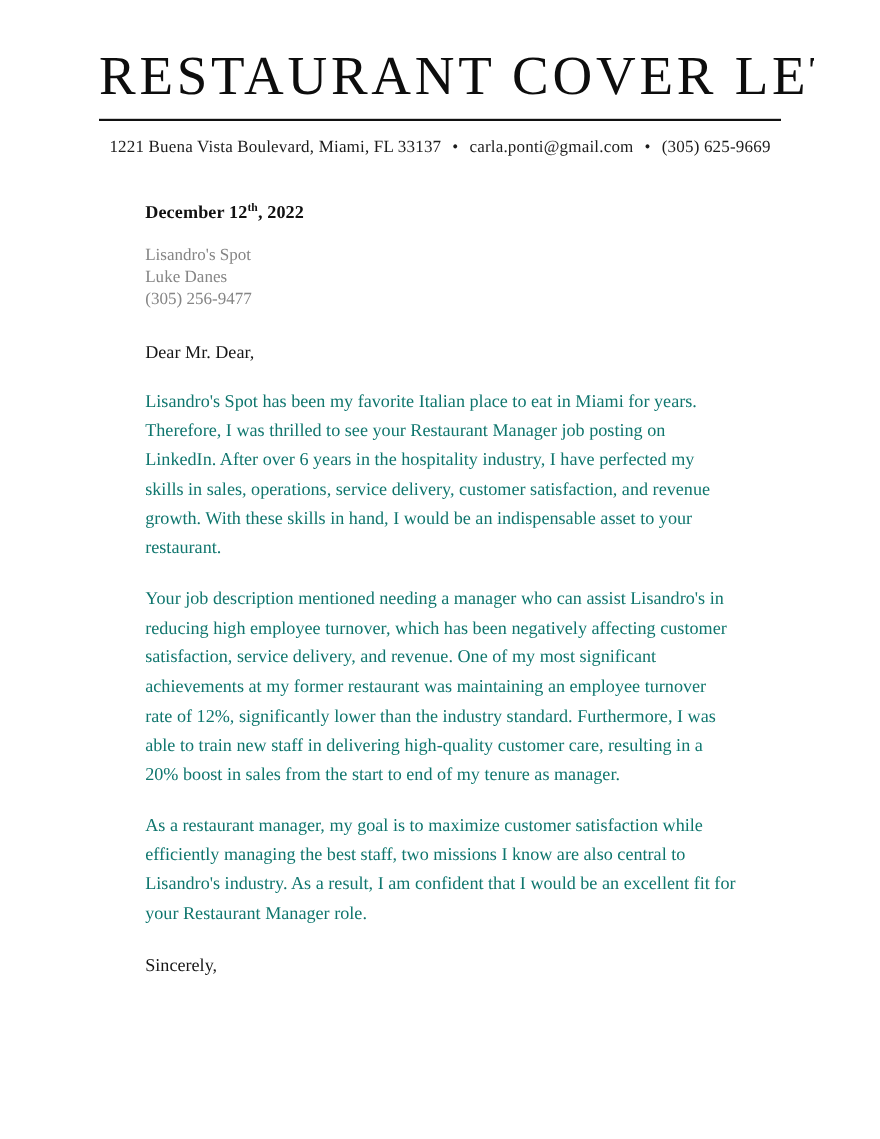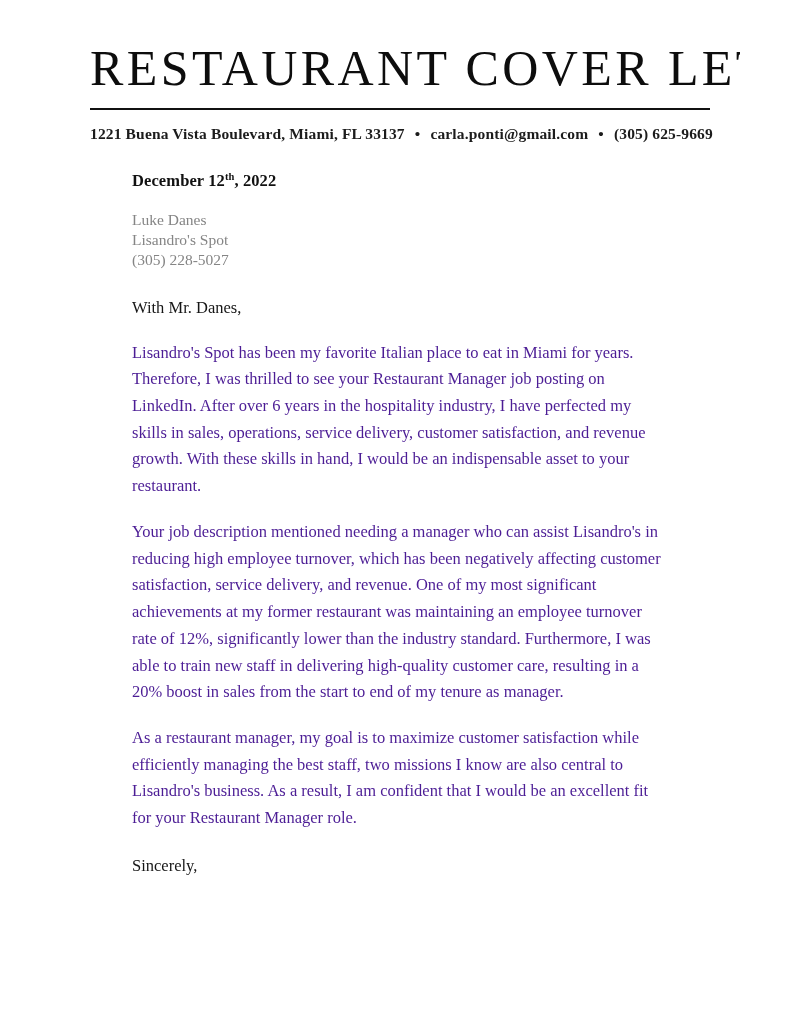--- a/index.html
+++ b/index.html
@@ -46,35 +46,34 @@
     background: #111111;
     width: 100%;
   }
   .contact-line {
     margin-top: 15px;
     text-align: center;
     font-size: 15.5px;
     letter-spacing: 0.15px;
     color: #1c1c1c;
     white-space: nowrap;
-    font-weight: bold;
   }
   .contact-line .sep {
     display: inline-block;
     padding: 0 6px;
     color: #1c1c1c;
   }
 
   
   .letter {
     padding: 0 70px 0 72px;
     box-sizing: border-box;
   }
   .date {
-    margin-top: 28px;
+    margin-top: 40px;
     font-size: 16.5px;
     font-weight: bold;
     color: #111111;
     letter-spacing: 0.1px;
   }
   .date sup, .recipient sup {
     font-size: 0.64em;
     vertical-align: super;
     line-height: 0;
   }
@@ -90,21 +89,21 @@
   .salutation {
     margin-top: 25px;
     font-size: 16.5px;
     color: #161616;
     line-height: 1.5;
   }
   .para {
     margin-top: 19px;
     font-size: 16.5px;
     line-height: 1.62;
-    color: #4c1d95;
+    color: #0f766e;
     text-align: left;
   }
   .closing {
     margin-top: 22px;
     font-size: 16.5px;
     line-height: 1.5;
     color: #161616;
   }
 </style>
 </head>
@@ -126,27 +125,27 @@
     </div>
   </div>
 
   <div class="letter">
 
     <div class="date">
       <span>December 12</span><sup>th</sup><span>, 2022</span>
     </div>
 
     <div class="recipient">
+      <div>Lisandro's Spot</div>
       <div>Luke Danes</div>
-      <div>Lisandro's Spot</div>
-      <div>(305) 228-5027</div>
+      <div>(305) 256-9477</div>
     </div>
 
-    <div class="salutation">With Mr. Danes,</div>
+    <div class="salutation">Dear Mr. Dear,</div>
 
     <p class="para">Lisandro's Spot has been my favorite Italian place to eat in Miami for years. Therefore, I was thrilled to see your Restaurant Manager job posting on LinkedIn. After over 6 years in the hospitality industry, I have perfected my skills in sales, operations, service delivery, customer satisfaction, and revenue growth. With these skills in hand, I would be an indispensable asset to your restaurant.</p>
     <p class="para">Your job description mentioned needing a manager who can assist Lisandro's in reducing high employee turnover, which has been negatively affecting customer satisfaction, service delivery, and revenue. One of my most significant achievements at my former restaurant was maintaining an employee turnover rate of 12%, significantly lower than the industry standard. Furthermore, I was able to train new staff in delivering high-quality customer care, resulting in a 20% boost in sales from the start to end of my tenure as manager.</p>
-    <p class="para">As a restaurant manager, my goal is to maximize customer satisfaction while efficiently managing the best staff, two missions I know are also central to Lisandro's business. As a result, I am confident that I would be an excellent fit for your Restaurant Manager role.</p>
+    <p class="para">As a restaurant manager, my goal is to maximize customer satisfaction while efficiently managing the best staff, two missions I know are also central to Lisandro's industry. As a result, I am confident that I would be an excellent fit for your Restaurant Manager role.</p>
 
     <div class="closing">Sincerely,</div>
 
   </div>
 </div>
 
 </body></html>

